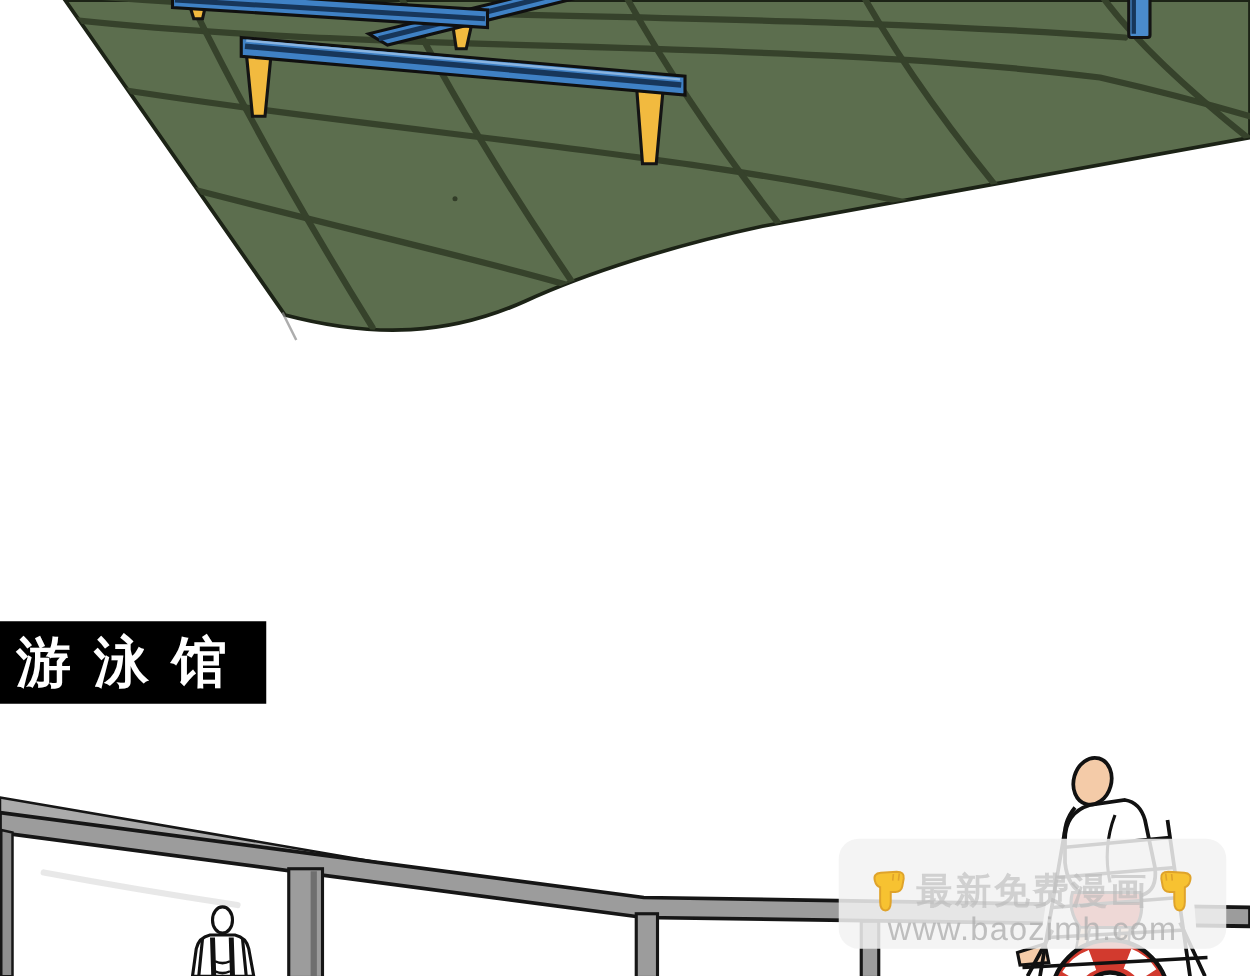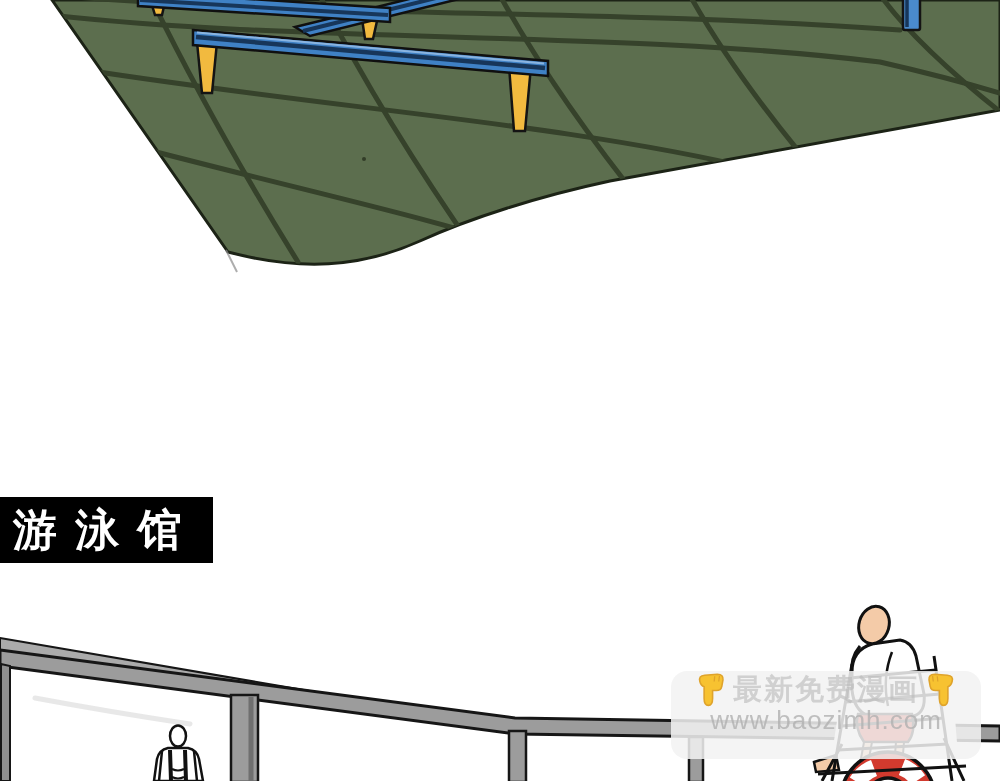--- a/index.html
+++ b/index.html
@@ -6,21 +6,21 @@
   .page{position:relative;width:1000px;height:781px;background:#ffffff;overflow:hidden;
         font-family:"Liberation Sans","DejaVu Sans",sans-serif;}
   .art{position:absolute;left:0;top:0;width:1000px;height:781px;display:block;}
   
   .caption{position:absolute;left:0;top:497px;width:213px;height:66px;background:#000;
            display:flex;align-items:center;box-sizing:border-box;padding-left:13px;}
   .caption span{color:#fff;font-size:44px;font-weight:bold;letter-spacing:3px;white-space:nowrap;}
   
   .watermark{position:absolute;left:671px;top:671px;width:310px;height:88px;border-radius:16px;
              background:rgba(242,242,242,0.86);display:flex;flex-direction:column;
-             align-items:center;justify-content:flex-start;}
+             align-items:center;justify-content:flex-end;}
   .wm-row1{display:flex;align-items:center;gap:7px;height:38px;}
   .wm-title{font-size:29px;font-weight:bold;color:rgba(186,186,186,0.62);letter-spacing:2px;white-space:nowrap;}
   .wm-url{font-size:26px;color:rgba(176,176,176,0.80);letter-spacing:1px;margin-top:-4px;white-space:nowrap;}
   .hand{width:30px;height:36px;display:inline-block;}
   .hand.flip svg{transform:scaleX(-1);}
 </style>
 </head>
 <body>
 
 <div class="page">

